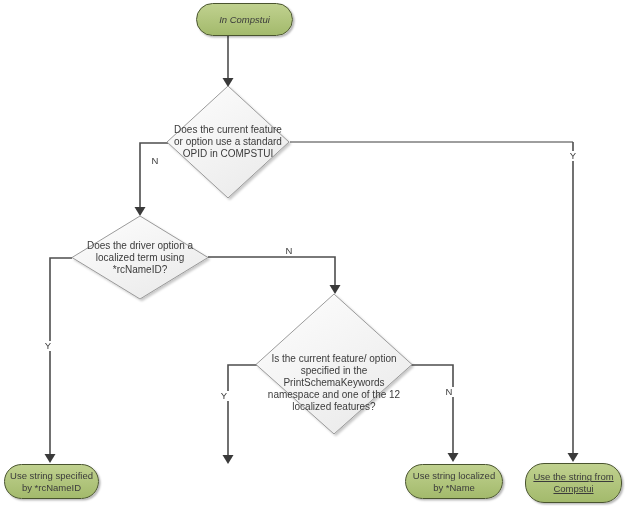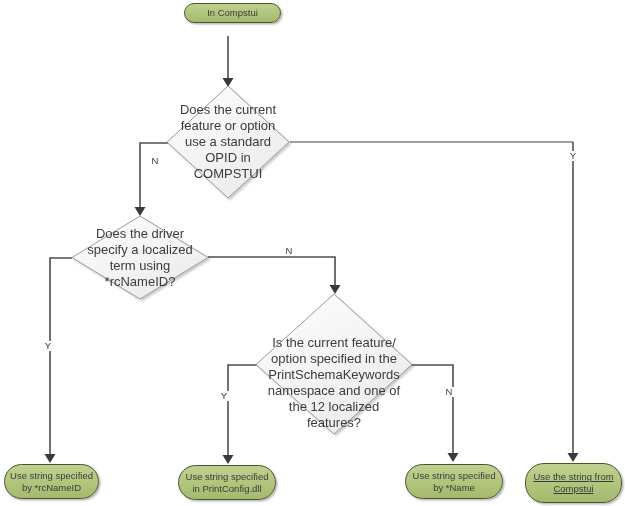--- a/index.html
+++ b/index.html
@@ -46,21 +46,21 @@
     stroke: var(--decision-border, #9a9a9a);
     stroke-width: 1;
   }
   .node-text {
     position: absolute;
     z-index: 2;
     display: flex;
     align-items: center;
     justify-content: center;
     text-align: center;
-    font-size: 13px;
+    font-size: 10px;
     line-height: 1.22;
   }
   .terminal {
     position: absolute;
     z-index: 2;
     display: flex;
     align-items: center;
     justify-content: center;
     text-align: center;
     font-size: 9.5px;
@@ -130,43 +130,40 @@
     <g>
       <path class="wire" d="M 411,365 L 453,365 L 453,454"></path>
       <polygon class="arrowhead" points="447.5,453 458.5,453 453,462"></polygon>
     </g>
 
     <polygon class="diamond" points="228,86 289,142 228,198 167,142" fill="url(#diamondGrad)" filter="url(#ds)"></polygon>
     <polygon class="diamond" points="140,216 208,257.5 140,299 72,257.5" fill="url(#diamondGrad)" filter="url(#ds)"></polygon>
     <polygon class="diamond" points="334,294 412,364.5 334,434 256,364.5" fill="url(#diamondGrad)" filter="url(#ds)"></polygon>
   </svg>
 
-  <div class="terminal" style="left:184px; top:3px; width:97px; height:20px; border-radius:17px;">
+  <div class="terminal" style="left:196px; top:3px; width:97px; height:33px; border-radius:17px;font-style:italic;">
     <span>In Compstui</span>
   </div>
 
   <div class="terminal" style="left:4px; top:464px; width:95px; height:35px; border-radius:18px;">
     <span>Use string specified by *rcNameID</span>
   </div>
 
-  <div class="terminal" style="left:178px; top:465px; width:98px; height:35px; border-radius:18px;">
-    <span>Use string specified in PrintConfig.dll</span>
-  </div>
 
   <div class="terminal" style="left:405px; top:464px; width:98px; height:35px; border-radius:18px;">
-    <span>Use string specified by *Name</span>
+    <span>Use string localized by *Name</span>
   </div>
 
   <div class="terminal" style="left:525px; top:463px; width:97px; height:40px; border-radius:19px;text-decoration:underline;">
     <span>Use the string from Compstui</span>
   </div>
 
   <div class="node-text" style="left:171px; top:112px; width:114px; height:60px;">Does the current feature or option use a standard OPID in COMPSTUI</div>
 
-  <div class="node-text" style="left:76px; top:237px; width:128px; height:42px;">Does the driver specify a localized term using *rcNameID?</div>
+  <div class="node-text" style="left:76px; top:237px; width:128px; height:42px;">Does the driver option a localized term using *rcNameID?</div>
 
   <div class="node-text" style="left:262px; top:332px; width:144px; height:66px;margin-top:18px;">Is the current feature/ option specified in the PrintSchemaKeywords namespace and one of the 12 localized features?</div>
 
   <div class="edge-label" style="left:149px; top:156px;">N</div>
   <div class="edge-label" style="left:567px; top:151px;">Y</div>
   <div class="edge-label" style="left:42px; top:341px;">Y</div>
   <div class="edge-label" style="left:283px; top:246px;">N</div>
   <div class="edge-label" style="left:218px; top:391px;">Y</div>
   <div class="edge-label" style="left:443px; top:387px;">N</div>
 

